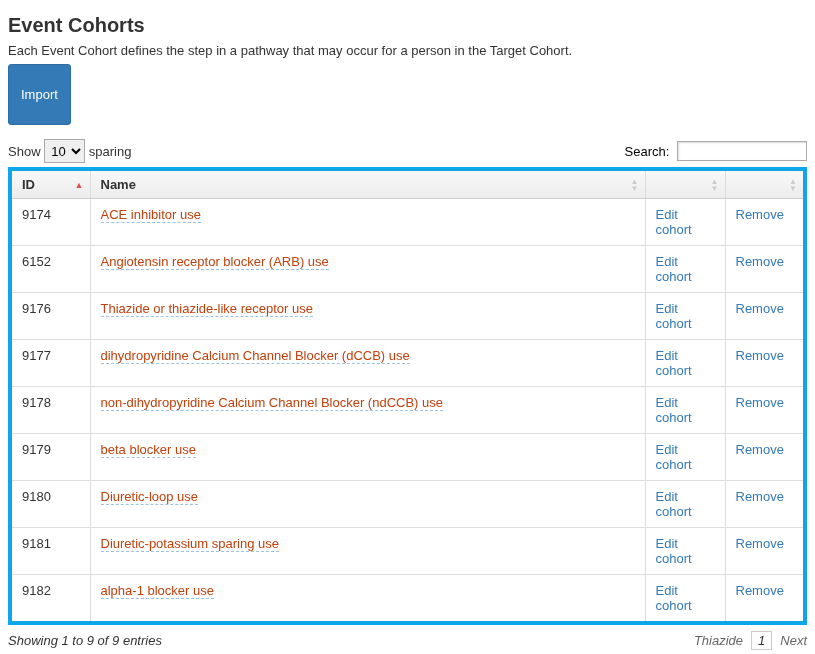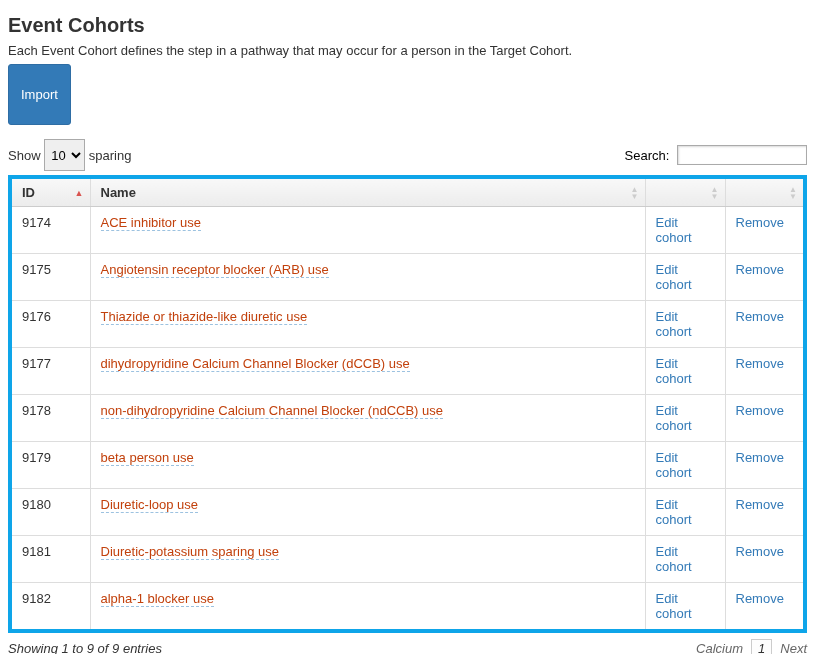--- a/index.html
+++ b/index.html
@@ -38,21 +38,21 @@
     align-items: center;
     margin-top: 14px;
     margin-bottom: 4px;
     font-size: 13px;
     color: #333;
   }
   .length-sel select {
     font-size: 13px;
     padding: 1px 2px;
     border: 1px solid #aaa;
-    height: 32px;
+    height: 24px;
   }
   .search-box label {
     color: #000000;
   }
   .search-box input {
     border: 1px solid #aaa;
     box-shadow: inset 1px 1px 2px rgba(0,0,0,0.15);
     height: 20px;
     width: 130px;
     padding: 2px 4px;
@@ -197,46 +197,46 @@
     </tr>
   </thead>
   <tbody id="tbody">
       <tr>
         <td>9174</td>
         <td><a class="cohort-link">ACE inhibitor use</a></td>
         <td><a class="action-link">Edit cohort</a></td>
         <td><a class="action-link">Remove</a></td>
       </tr>
       <tr>
-        <td>9175</td>
+        <td>6152</td>
         <td><a class="cohort-link">Angiotensin receptor blocker (ARB) use</a></td>
         <td><a class="action-link">Edit cohort</a></td>
         <td><a class="action-link">Remove</a></td>
       </tr>
       <tr>
         <td>9176</td>
-        <td><a class="cohort-link">Thiazide or thiazide-like diuretic use</a></td>
+        <td><a class="cohort-link">Thiazide or thiazide-like receptor use</a></td>
         <td><a class="action-link">Edit cohort</a></td>
         <td><a class="action-link">Remove</a></td>
       </tr>
       <tr>
         <td>9177</td>
         <td><a class="cohort-link">dihydropyridine Calcium Channel Blocker (dCCB) use</a></td>
         <td><a class="action-link">Edit cohort</a></td>
         <td><a class="action-link">Remove</a></td>
       </tr>
       <tr>
         <td>9178</td>
         <td><a class="cohort-link">non-dihydropyridine Calcium Channel Blocker (ndCCB) use</a></td>
         <td><a class="action-link">Edit cohort</a></td>
         <td><a class="action-link">Remove</a></td>
       </tr>
       <tr>
         <td>9179</td>
-        <td><a class="cohort-link">beta person use</a></td>
+        <td><a class="cohort-link">beta blocker use</a></td>
         <td><a class="action-link">Edit cohort</a></td>
         <td><a class="action-link">Remove</a></td>
       </tr>
       <tr>
         <td>9180</td>
         <td><a class="cohort-link">Diuretic-loop use</a></td>
         <td><a class="action-link">Edit cohort</a></td>
         <td><a class="action-link">Remove</a></td>
       </tr>
       <tr>
@@ -250,20 +250,20 @@
         <td><a class="cohort-link">alpha-1 blocker use</a></td>
         <td><a class="action-link">Edit cohort</a></td>
         <td><a class="action-link">Remove</a></td>
       </tr>
     </tbody>
 </table>
 
 <div class="footer-row">
   <div>Showing 1 to 9 of 9 entries</div>
   <div class="paginate">
-    <span class="pg-btn">Calcium</span>
+    <span class="pg-btn">Thiazide</span>
     <span class="pg-num">1</span>
     <span class="pg-btn">Next</span>
   </div>
 </div>
 
 
 
 
 </body></html>

